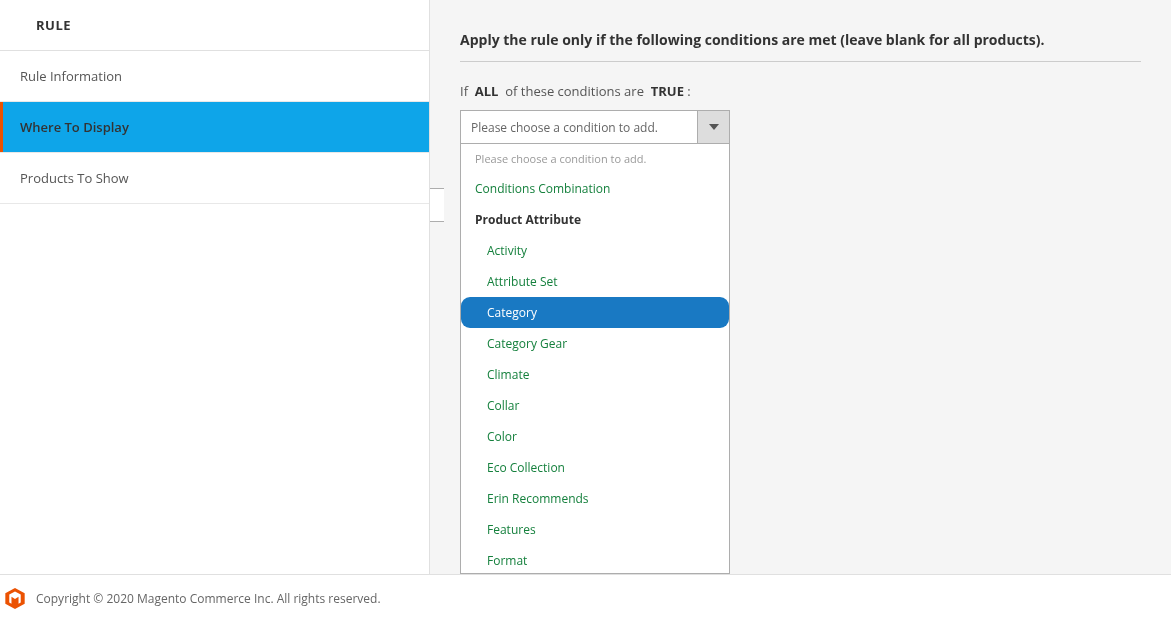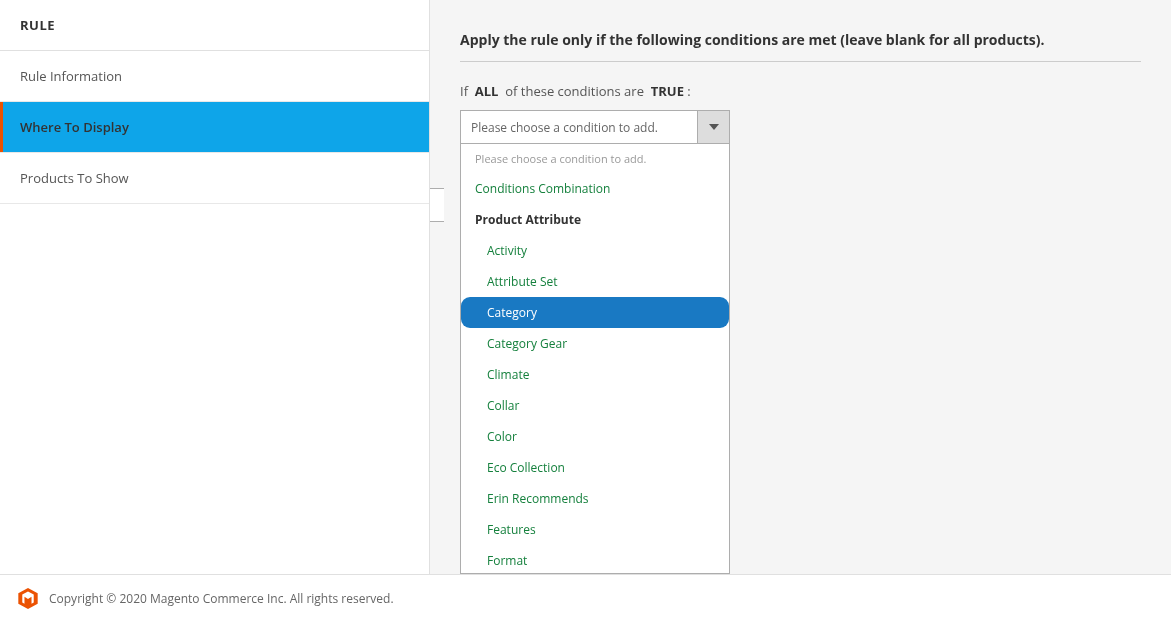--- a/index.html
+++ b/index.html
@@ -24,21 +24,21 @@
 
     
     .sidebar {
       width: 430px;
       background: #fff;
       border-right: 1px solid #e0e0e0;
       padding: 0;
     }
 
     .sidebar-header {
-      padding: 16px 20px;
+      padding: 16px 36px;
       border-bottom: 1px solid #e0e0e0;
     }
 
     .sidebar-header-title {
       font-weight: 700;
       font-size: 13px;
       color: #333;
       letter-spacing: 0.5px;
     }
 
@@ -186,21 +186,21 @@
     .dropdown-item.selected {
       background: #1979c3;
       color: #fff;
       border-radius: 9px;
     }
 
     
     .footer {
       background: #fff;
       border-top: 1px solid #e0e0e0;
-      padding: 12px 17px;
+      padding: 12px 4px;
       display: flex;
       align-items: center;
       gap: 10px;
     }
 
     .footer-logo {
       width: 22px;
       height: 22px;
     }
 

